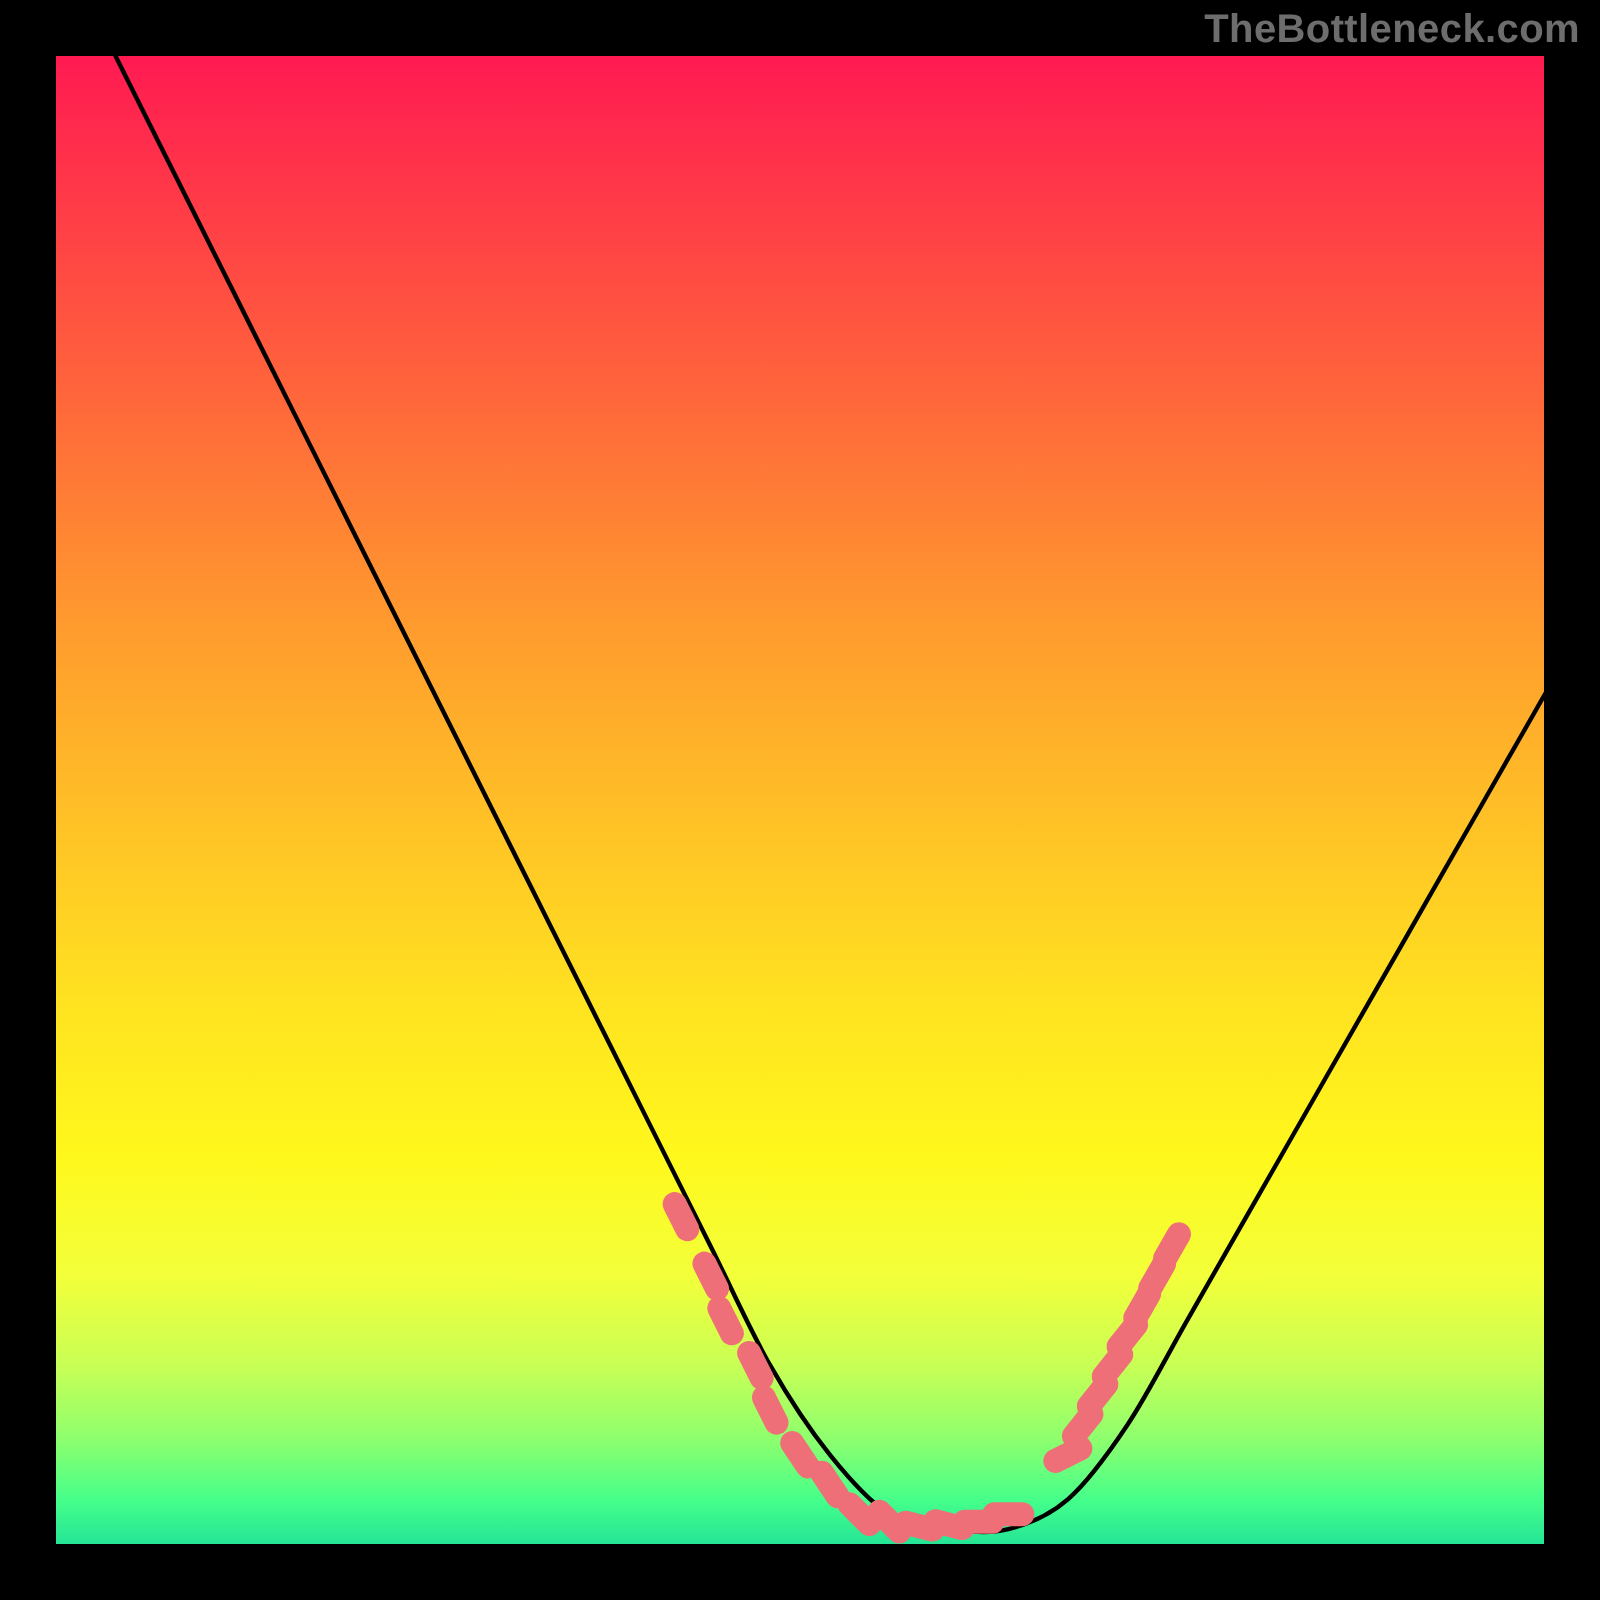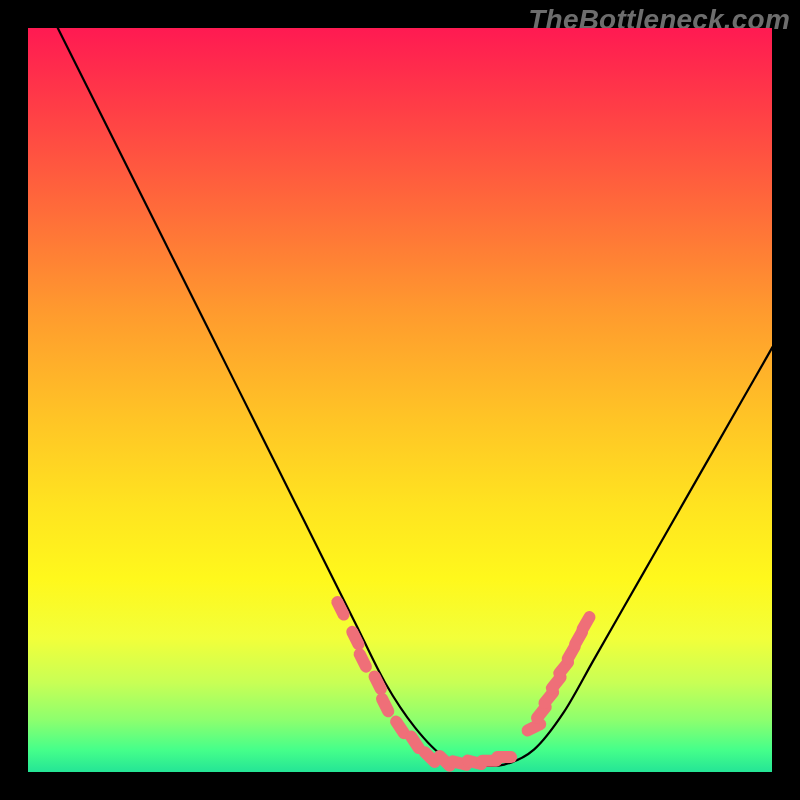--- a/index.html
+++ b/index.html
@@ -38,26 +38,25 @@
       #c8ff55 88%,
       #8dff6e 93%,
       #46ff8a 97%,
       #24e596 100%
     );
   }
   .watermark {
     position: absolute;
     top: 4px;
     right: 10px;
-    font-size: 28px;
+    font-size: 20px;
     font-weight: 600;
     color: #6d6d6d;
     letter-spacing: 0.2px;
     user-select: none;
-    font-style: italic;
   }
   svg.curve-layer {
     position: absolute;
     top: 0;
     left: 0;
     width: 744px;
     height: 744px;
     pointer-events: none;
   }
 </style>

